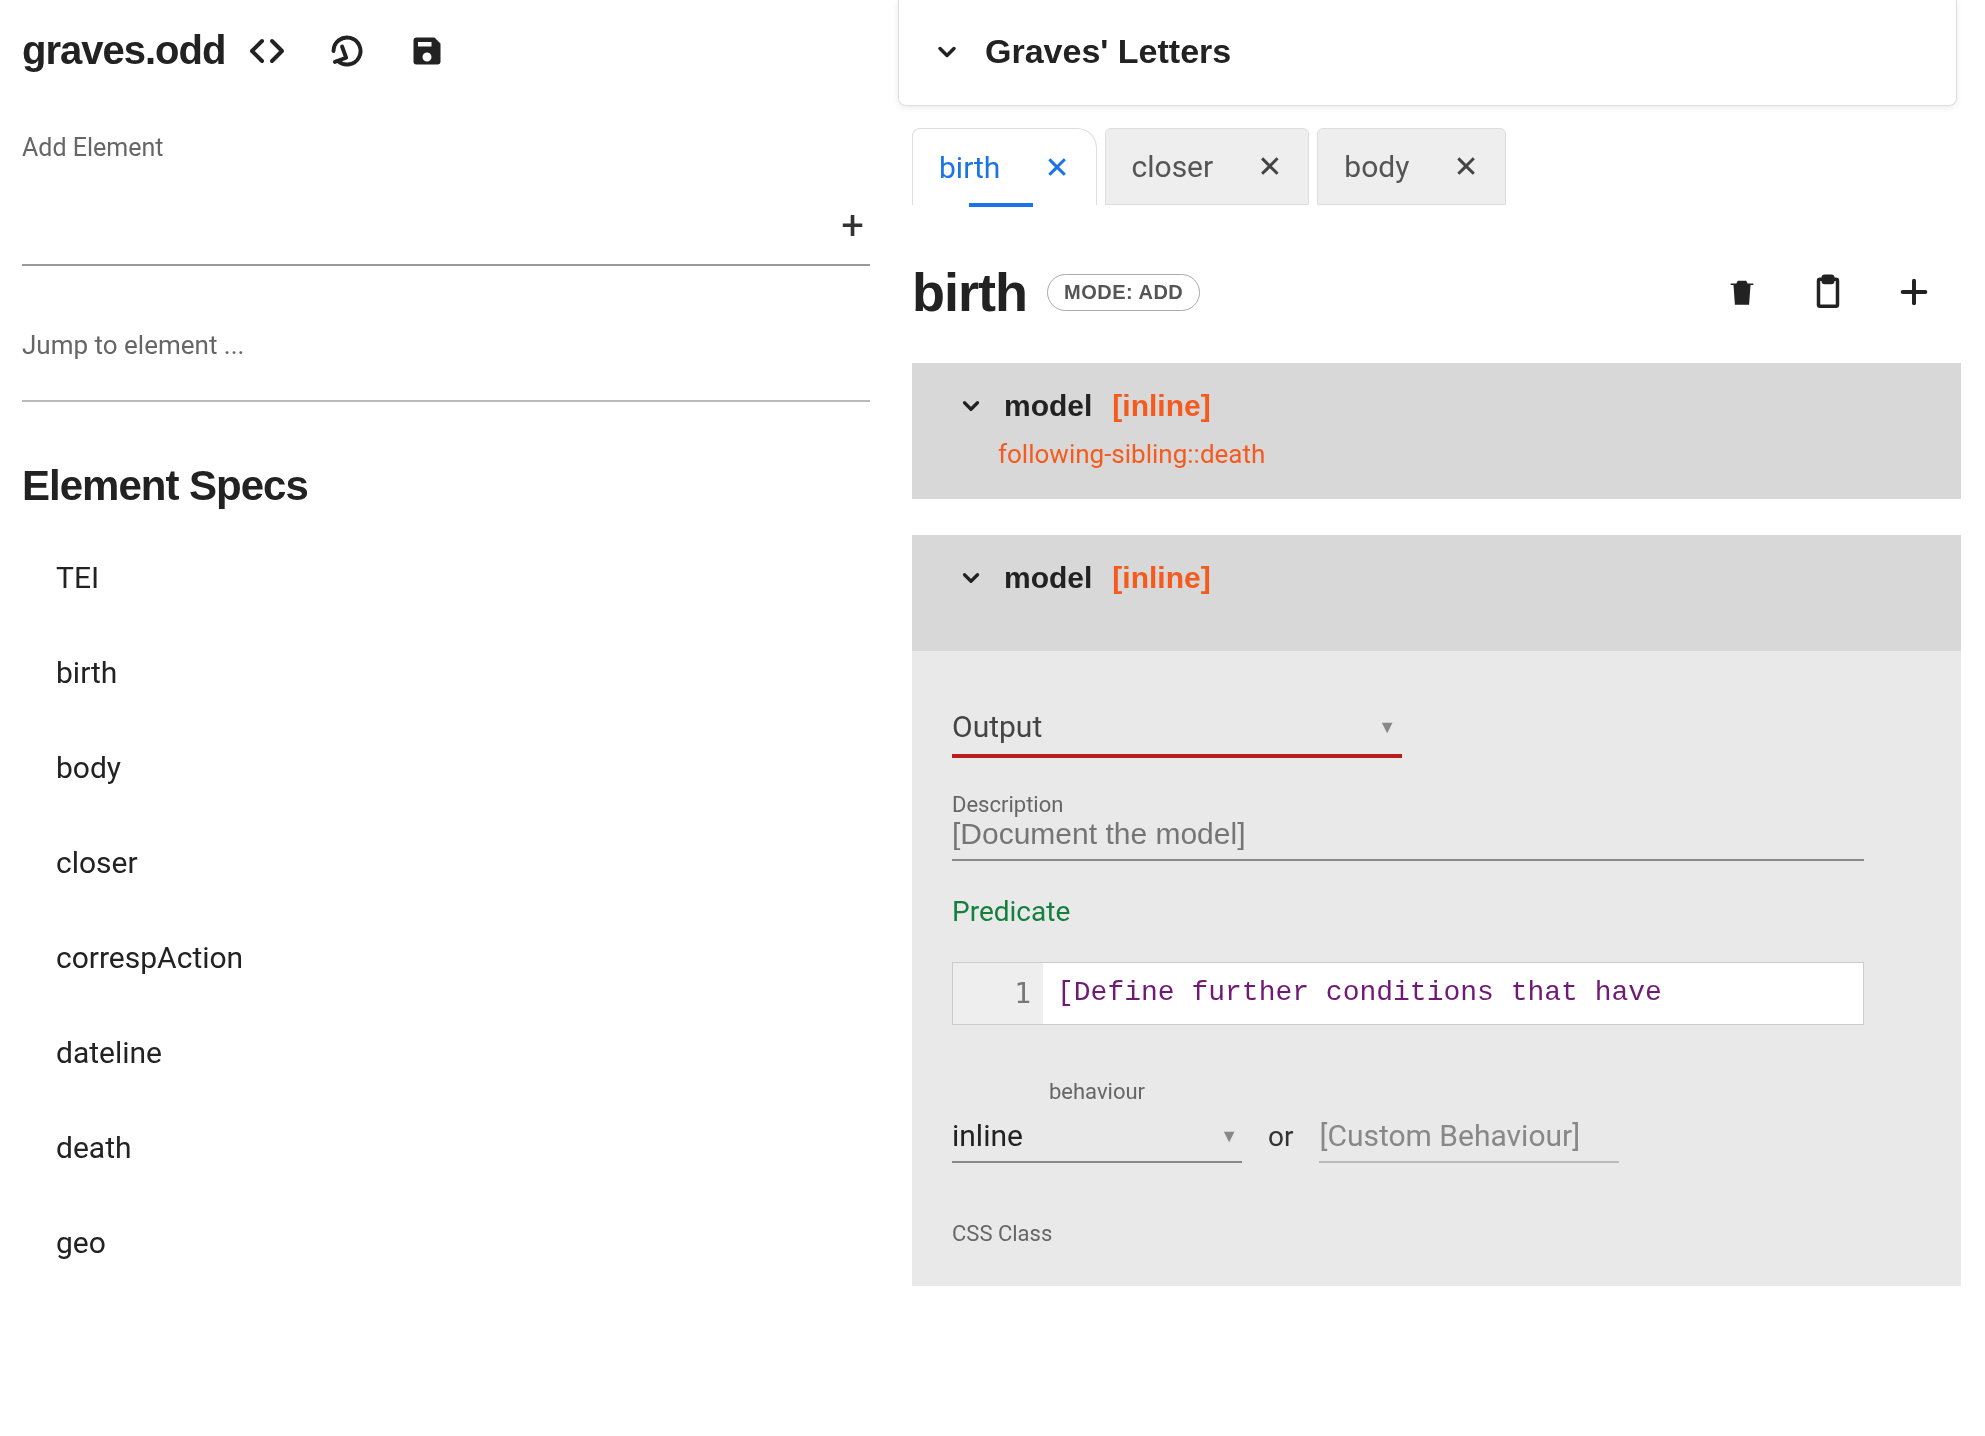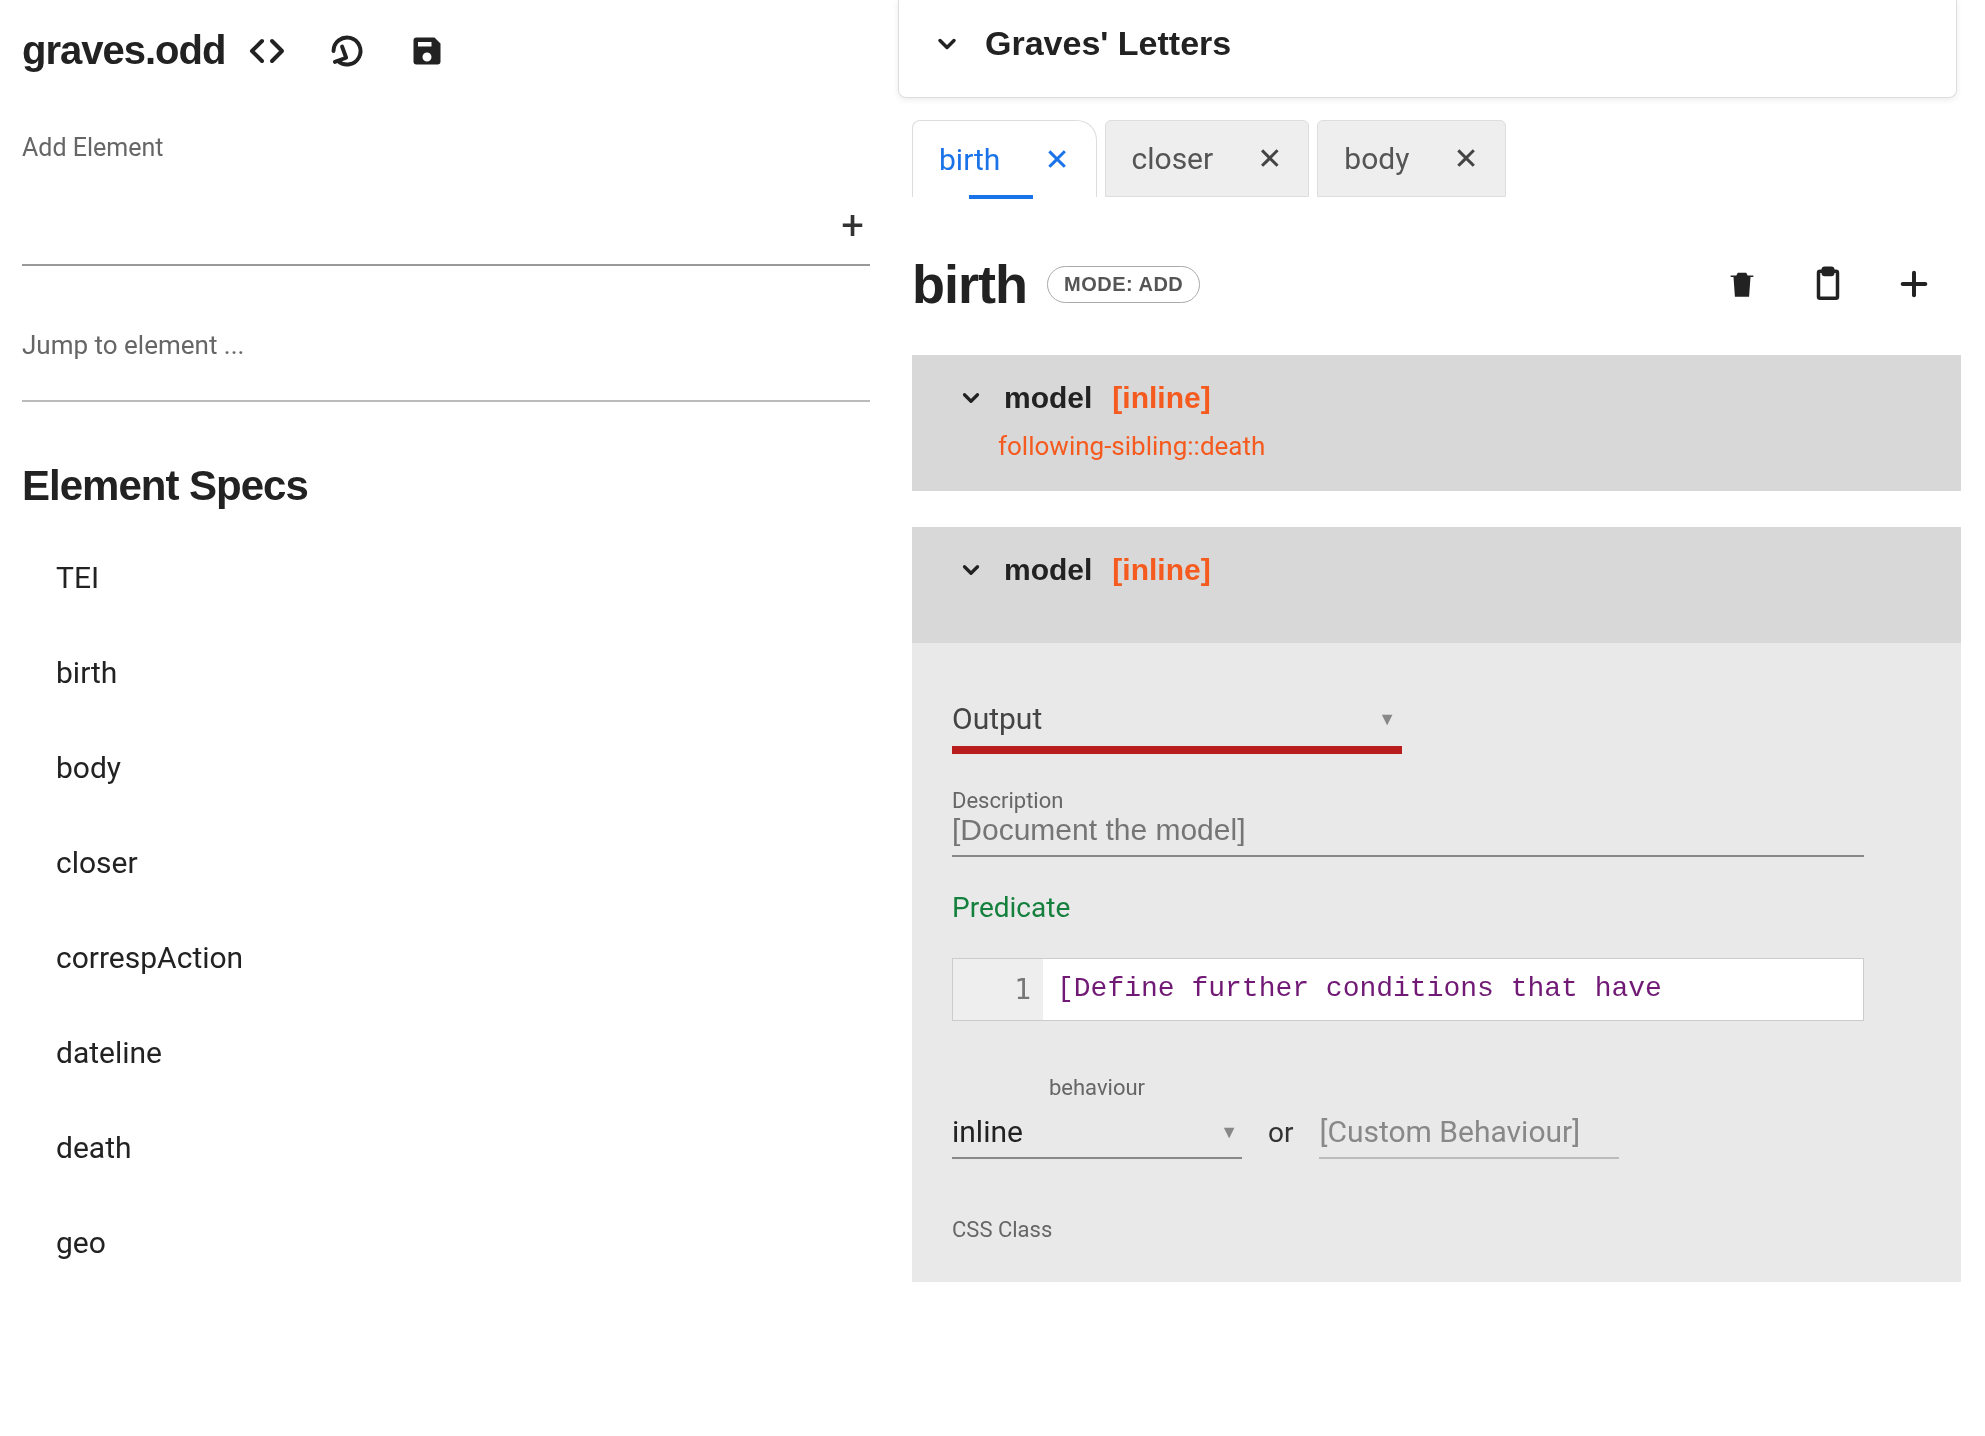--- a/index.html
+++ b/index.html
@@ -88,21 +88,21 @@
     flex-direction: column;
     padding-right: 24px;
   }
   .header-card {
     margin-left: 6px;
     margin-right: 4px;
     border: 1px solid #ddd;
     border-top: none;
     border-radius: 0 0 8px 8px;
     box-shadow: 0 2px 6px rgba(0,0,0,0.08);
-    padding: 24px 34px 34px 34px;
+    padding: 32px 34px 34px 34px;
     margin-bottom: 22px;
     display:flex;
     align-items:center;
     gap: 24px;
   }
   .header-title {
     font-family: "Helvetica Neue", Arial, sans-serif;
     font-size: 34px;
     font-weight: 600;
   }
@@ -208,21 +208,21 @@
     margin-left: 20px;
     padding: 52px 40px 40px 40px;
     display:flex;
     flex-direction:column;
     gap: 34px;
   }
   .select-underline {
     display:inline-flex;
     align-items:center;
     justify-content:space-between;
-    border-bottom: 8px solid #b91c1c;
+    border-bottom: 4px solid #b91c1c;
     width: 450px;
     padding: 6px 6px 10px 0;
     font-size: 30px;
     color: #444;
   }
   .small-caret { color:#888; font-size: 18px;}
   .form-label {
     font-size: 22px;
     color: #666;
   }

